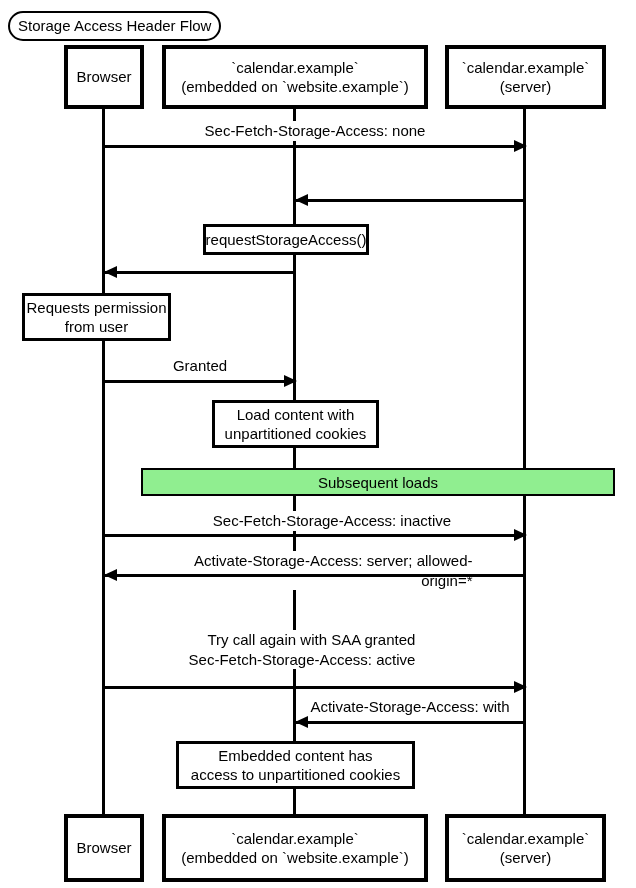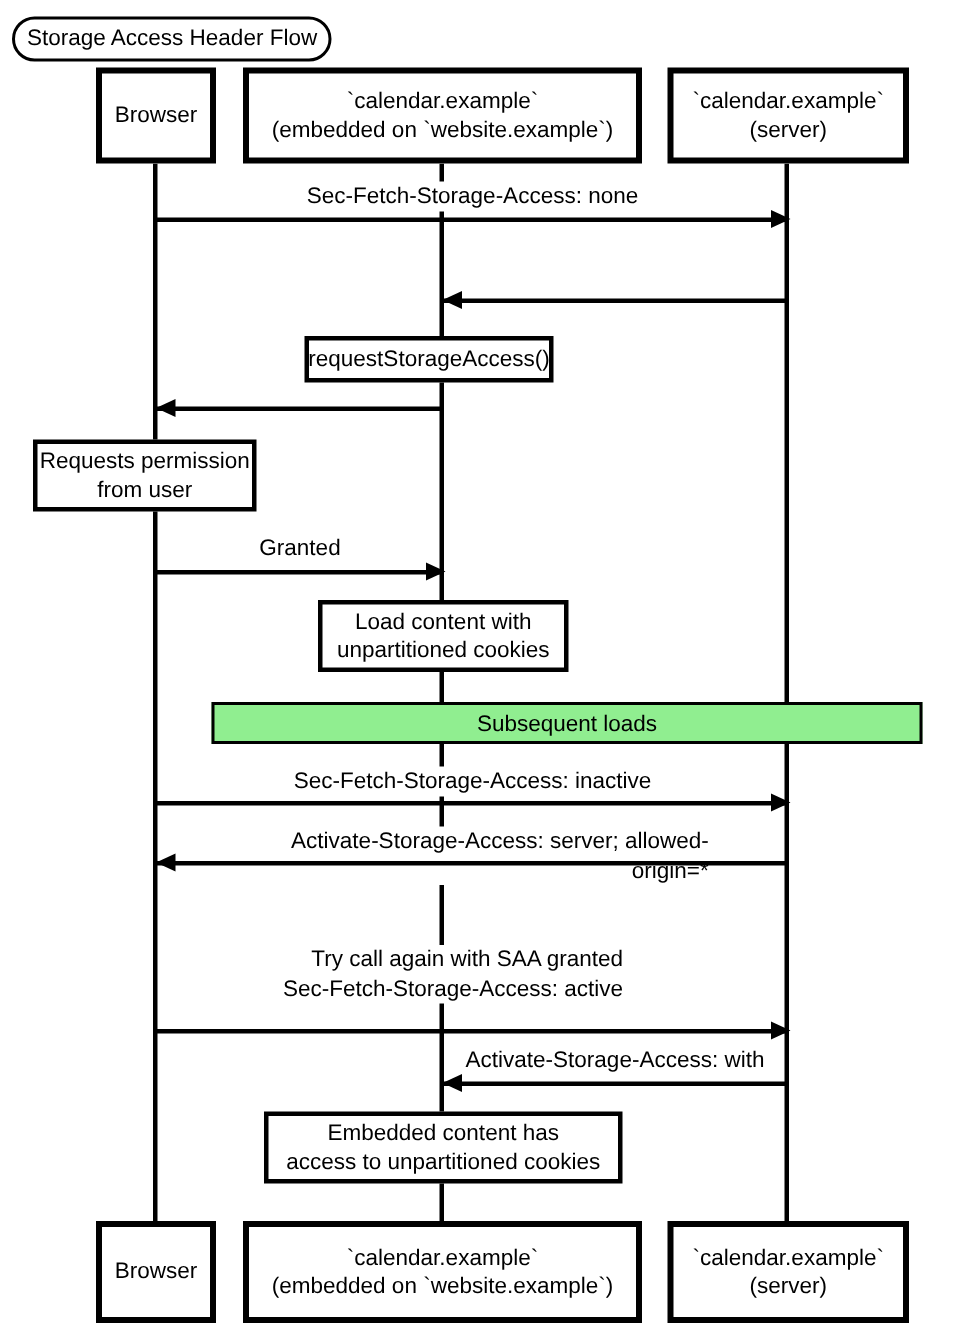--- a/index.html
+++ b/index.html
@@ -126,21 +126,21 @@
 
   <div class="mlabel" style="left:200px; top:356px;">Granted</div>
   <div class="mline" style="left:104px; top:380px; width:191px;"></div>
   <div class="ah-right" style="left:284px; top:375px;"></div>
 
   <div class="note" style="left:212px; top:400px; width:167px; height:48px;">Load content with
 unpartitioned cookies</div>
 
   <div class="divider" style="left:93px; top:468px; width:474px; height:28px;margin-left:48px;">Subsequent loads</div>
 
-  <div class="mlabel" style="left:315px; top:511px;">Sec-Fetch-Storage-Access: inactive</div>
+  <div class="mlabel" style="left:332px; top:511px;">Sec-Fetch-Storage-Access: inactive</div>
   <div class="mline" style="left:104px; top:534px; width:421px;"></div>
   <div class="ah-right" style="left:514px; top:529px;"></div>
 
   <div class="mlabel" style="left:315px; top:551px;">Activate-Storage-Access: server; allowed-origin=*</div>
   <div class="mline" style="left:104px; top:574px; width:421px;"></div>
   <div class="ah-left" style="left:104px; top:569px;"></div>
 
 
   <div class="mlabel" style="left:302px; top:630px;">Try call again with SAA granted
 Sec-Fetch-Storage-Access: active</div>

